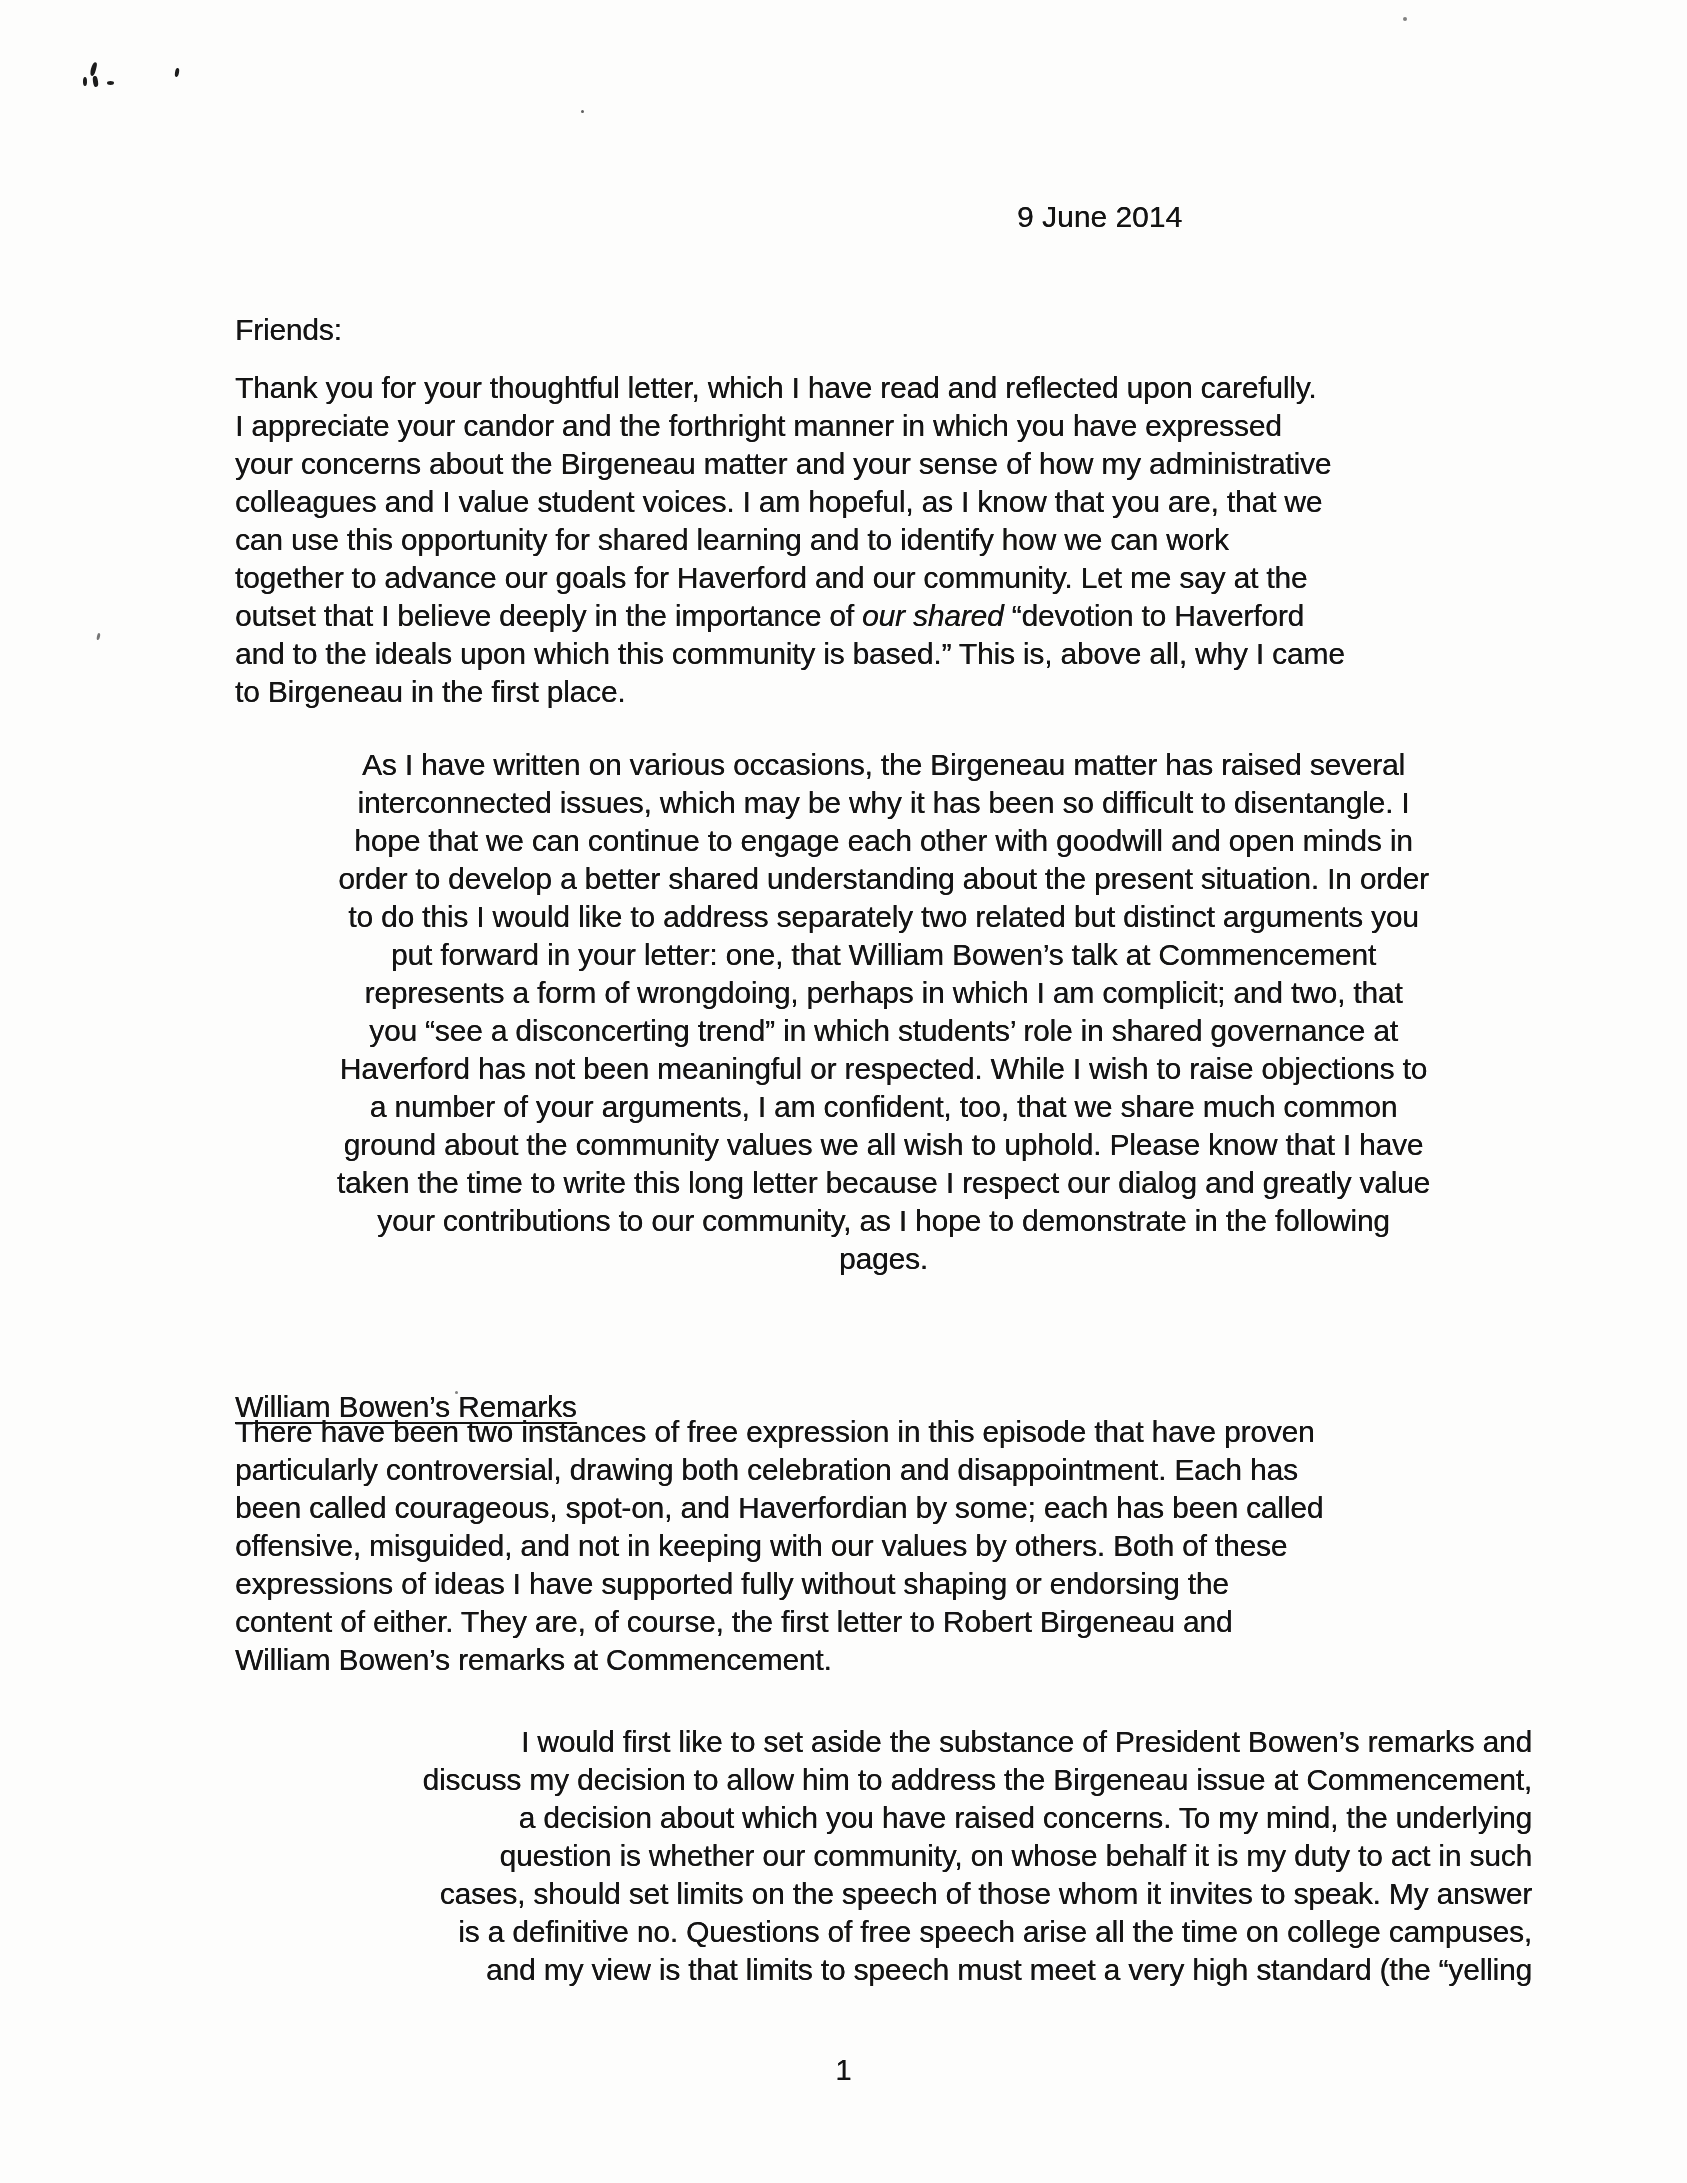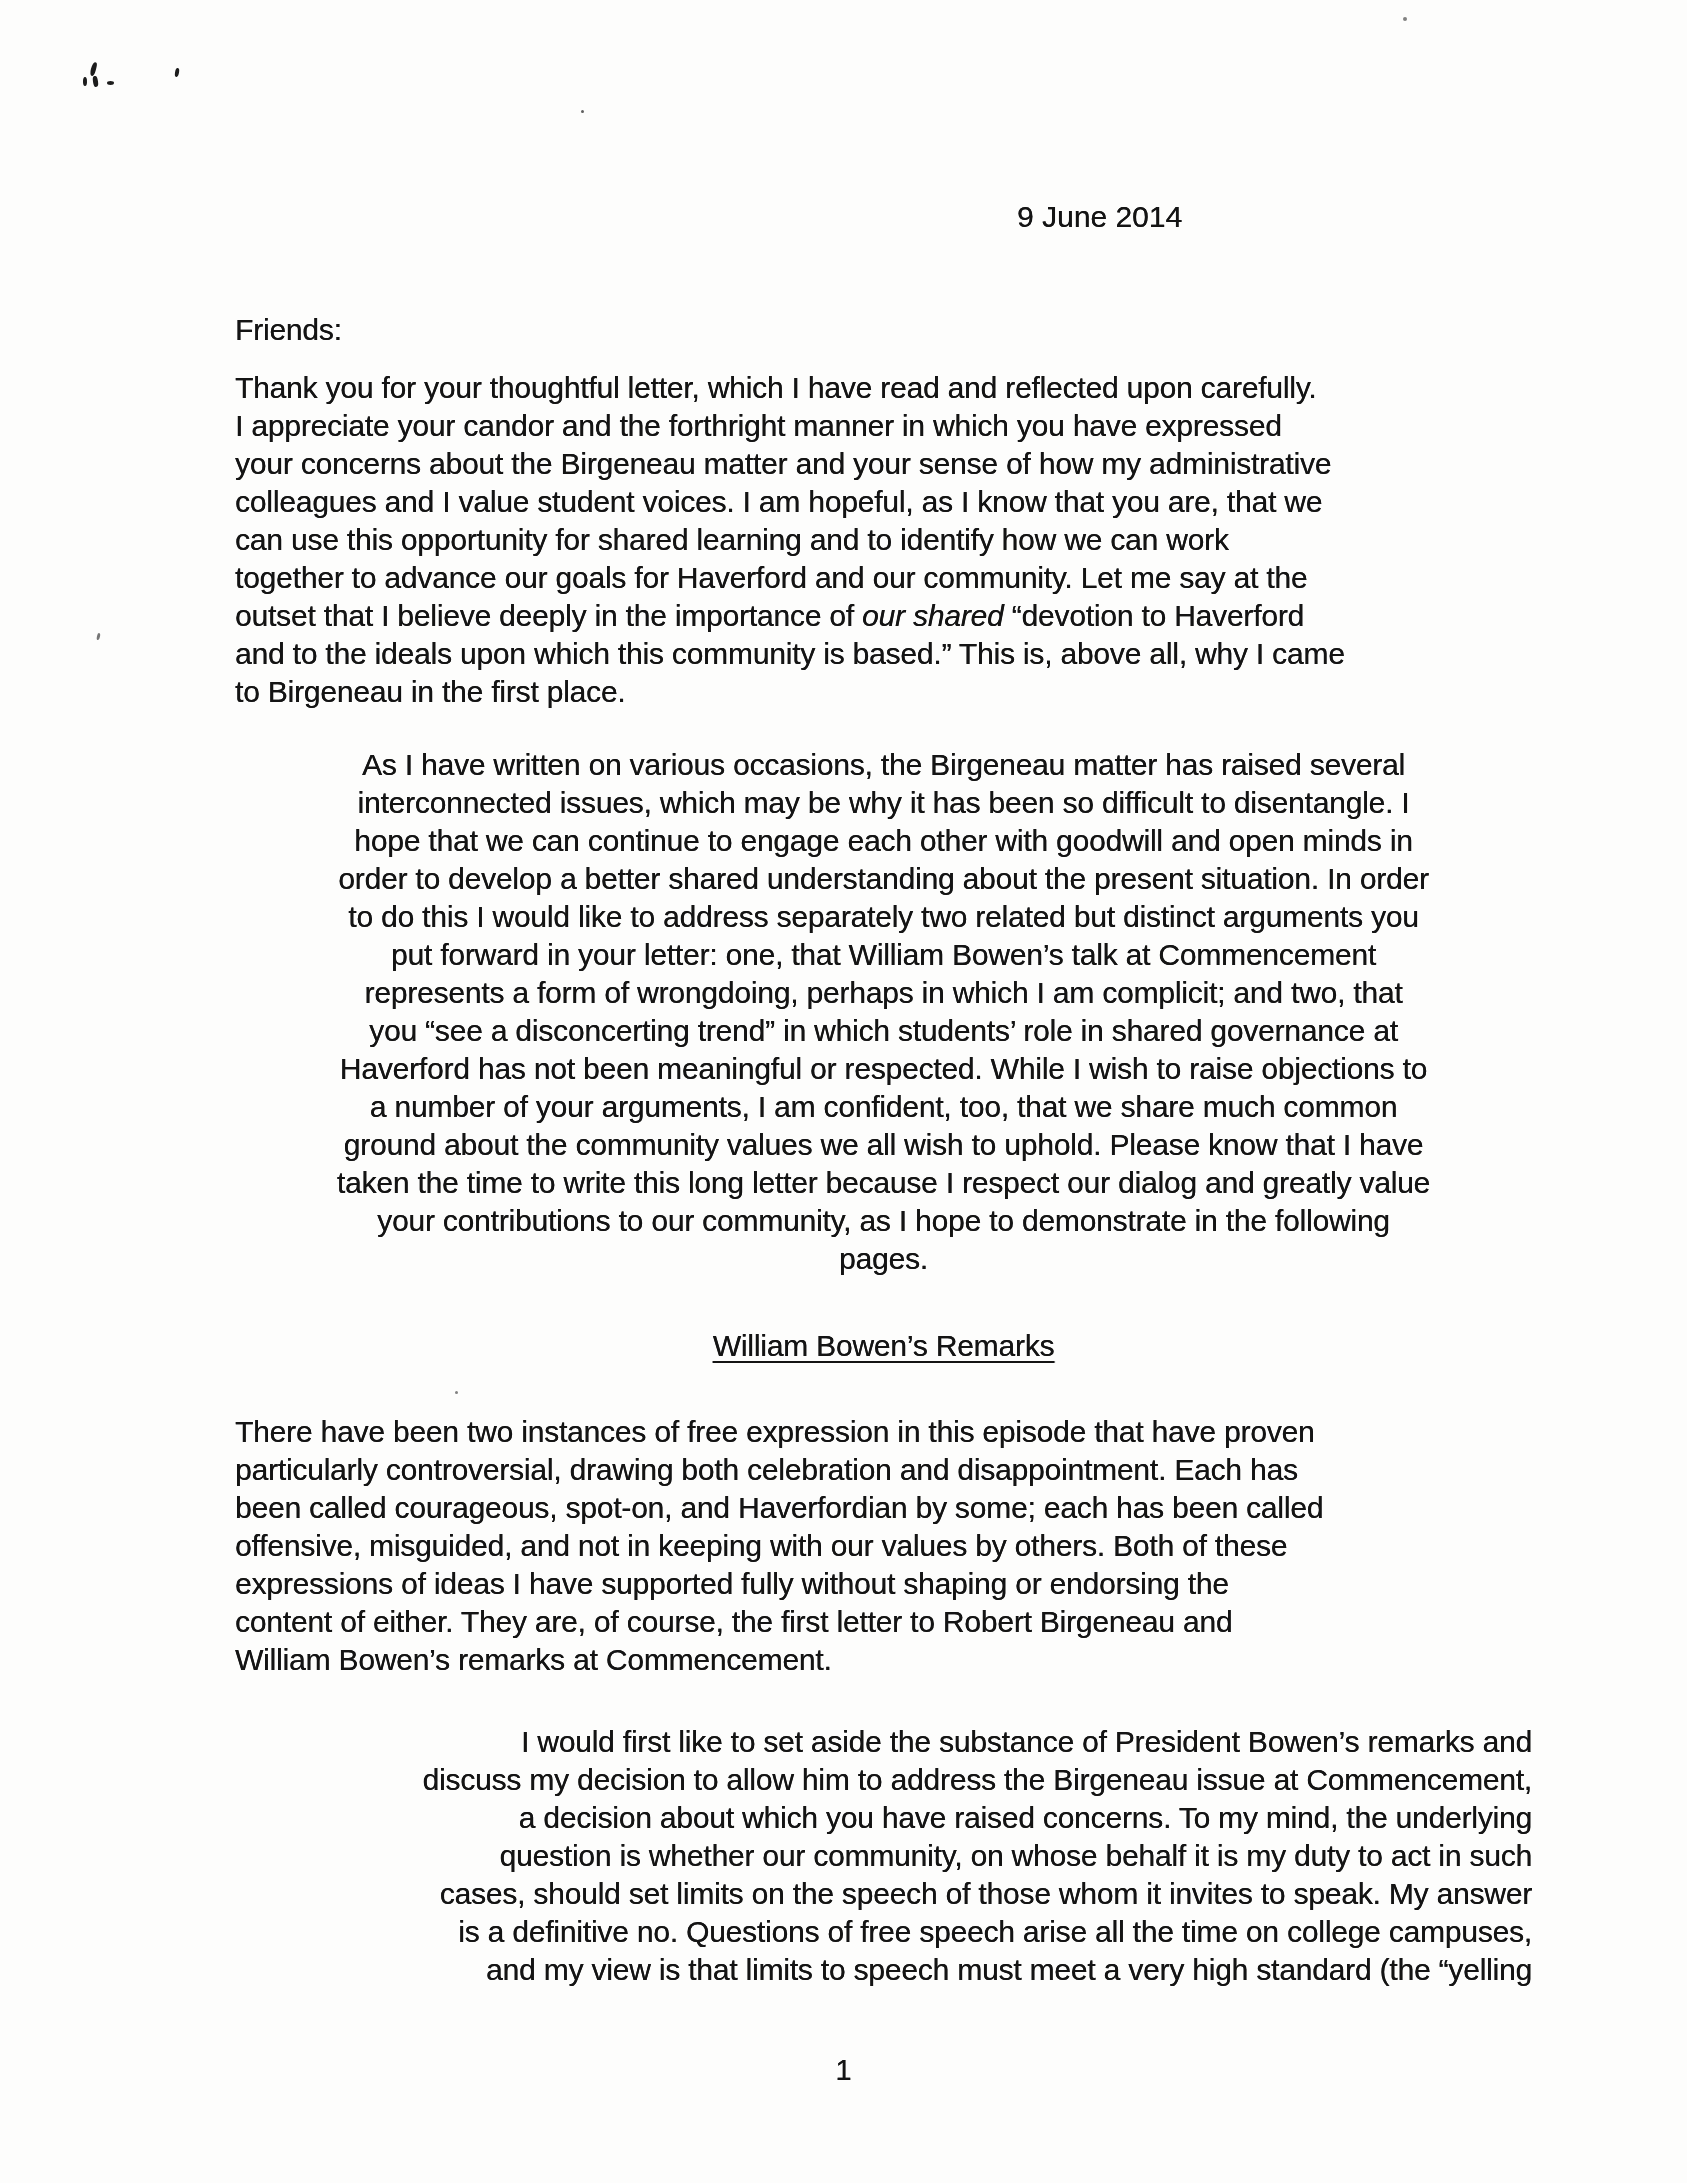--- a/index.html
+++ b/index.html
@@ -30,25 +30,24 @@
     position: absolute;
     left: 1017px;
     top: 198px;
     font-size: 30px;
     line-height: 38px;
   }
   .salutation { top: 271px; margin-top: 40px; }
   .para-1 { top: 369px; }
   .para-2 { top: 746px; text-align: center; }
   .section-heading {
-    top: 1327px;
+    top: 1388px;
     text-decoration: underline;
     text-underline-offset: 4.6px;
     text-decoration-thickness: 2px;
-    text-align: center;
   }
   .para-3 { top: 1413px; }
   .para-4 { top: 1723px; text-align: right; }
   .page-number {
     position: absolute;
     left: 0;
     width: 1687px;
     top: 2054px;
     text-align: center;
     font-size: 29px;

